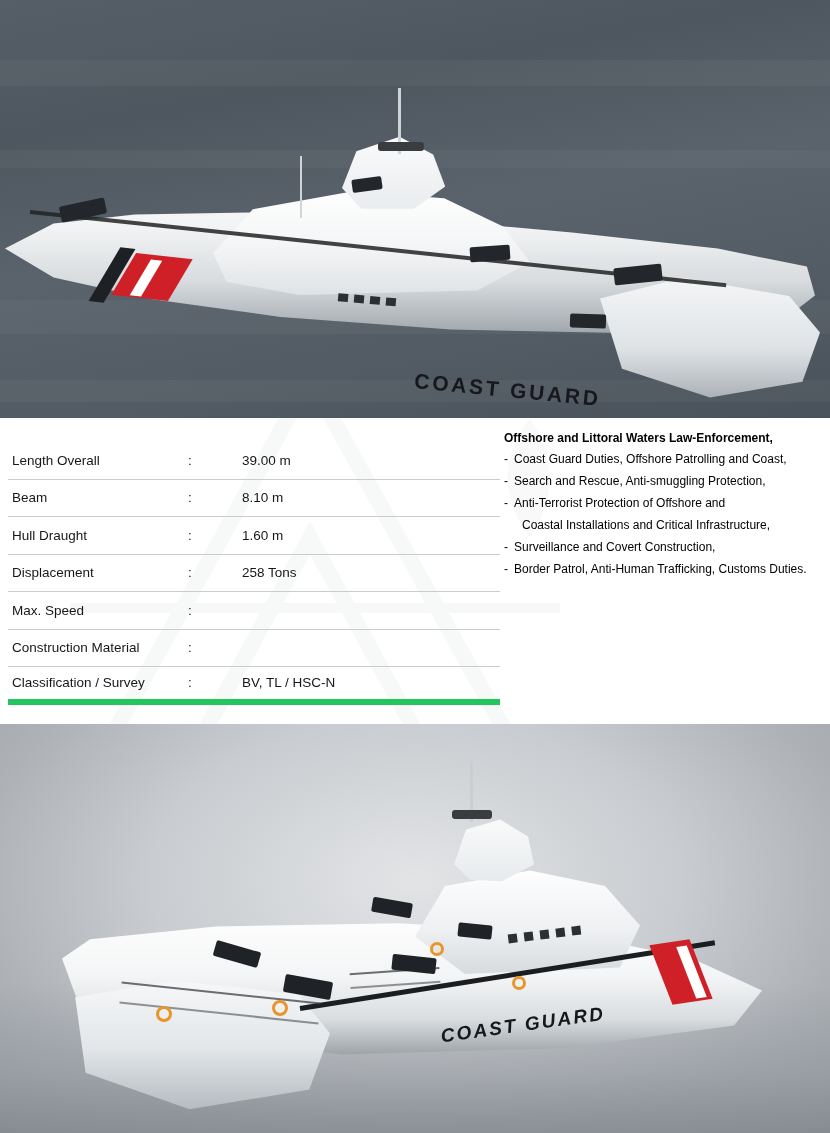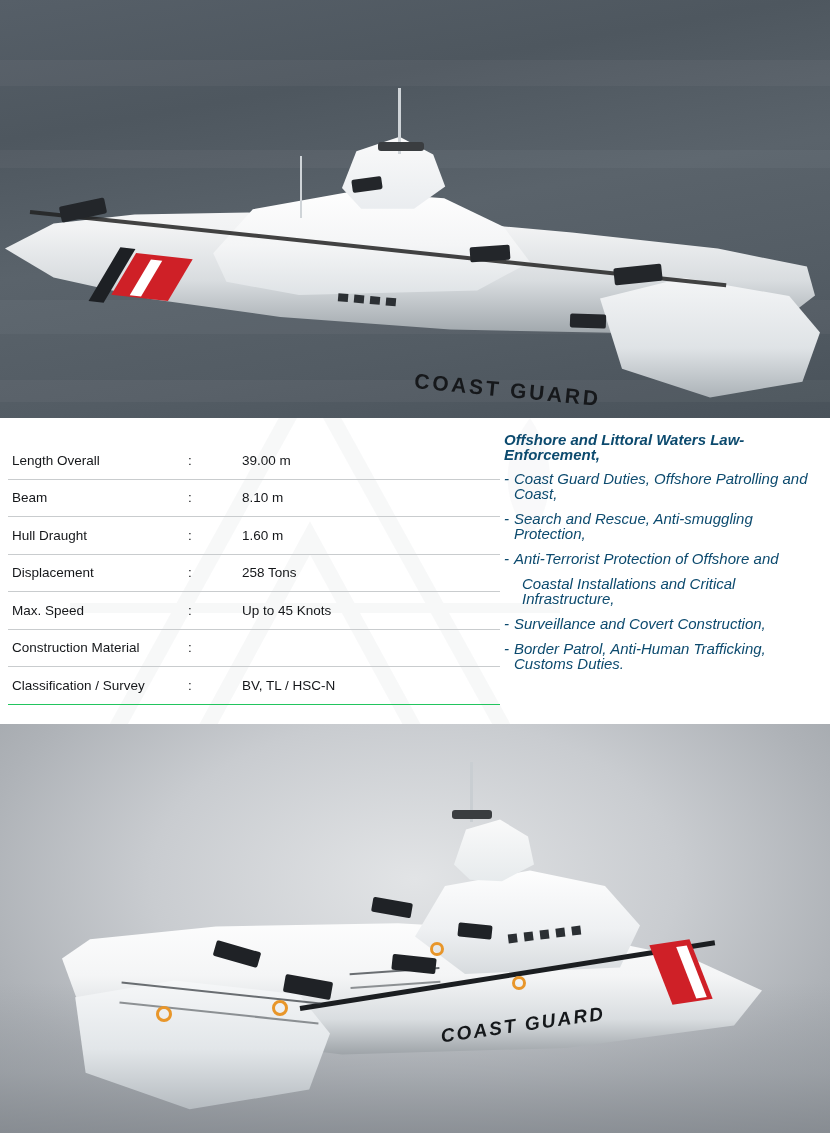--- a/index.html
+++ b/index.html
@@ -166,33 +166,32 @@
     width: 492px;
   }
   .spec-row {
     display: flex;
     align-items: center;
     height: 37.5px;
     border-bottom: 1px solid #c9ccce;
     font-size: 13.5px;
     color: #15171a;
   }
-  .spec-row:last-child { border-bottom: 1px solid #22c55e; }
+  .spec-row:last-child { border-bottom: 6px solid #22c55e; }
   .spec-label { width: 180px; padding-left: 4px; }
   .spec-colon { width: 14px; }
   .spec-value { flex: 1; padding-left: 40px; }
 
   .spec-right {
     position: absolute;
     left: 504px; top: 14px;
     width: 322px;
-    font-size: 15px;
-    color: #0c4a6e;
+    font-size: 12px;
+    color: #000000;
     line-height: 1.0;
-    font-style: italic;
   }
   .spec-right .head {
     font-weight: bold;
     margin-bottom: 9px;
   }
   .spec-right .head div { margin-bottom: 9px; }
   .spec-right ul {
     list-style: none;
     margin: 0; padding: 0;
   }
@@ -400,21 +399,20 @@
 
     <div class="spec-row">
       <div class="spec-label">Displacement</div>
       <div class="spec-colon">:</div>
       <div class="spec-value">258 Tons</div>
     </div>
 
     <div class="spec-row">
       <div class="spec-label">Max. Speed</div>
       <div class="spec-colon">:</div>
-      <div class="spec-value">Up to 45 Knots</div>
     </div>
 
     <div class="spec-row">
       <div class="spec-label">Construction Material</div>
       <div class="spec-colon">:</div>
     </div>
 
     <div class="spec-row">
       <div class="spec-label">Classification / Survey</div>
       <div class="spec-colon">:</div>

